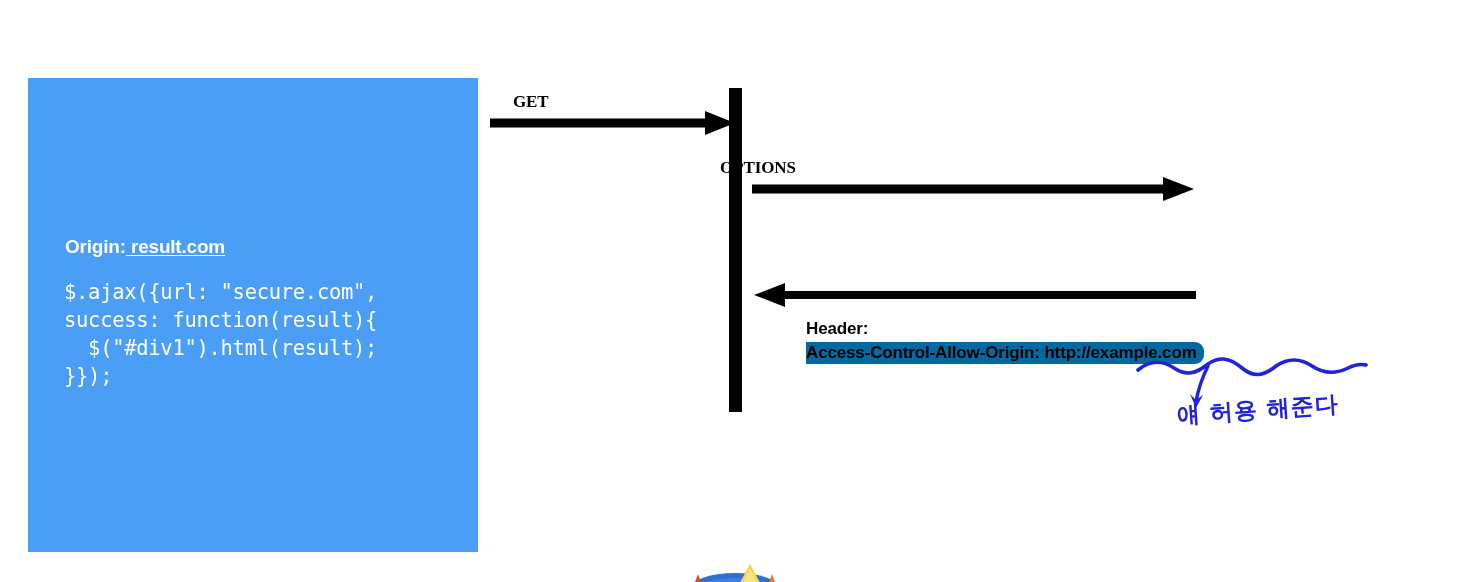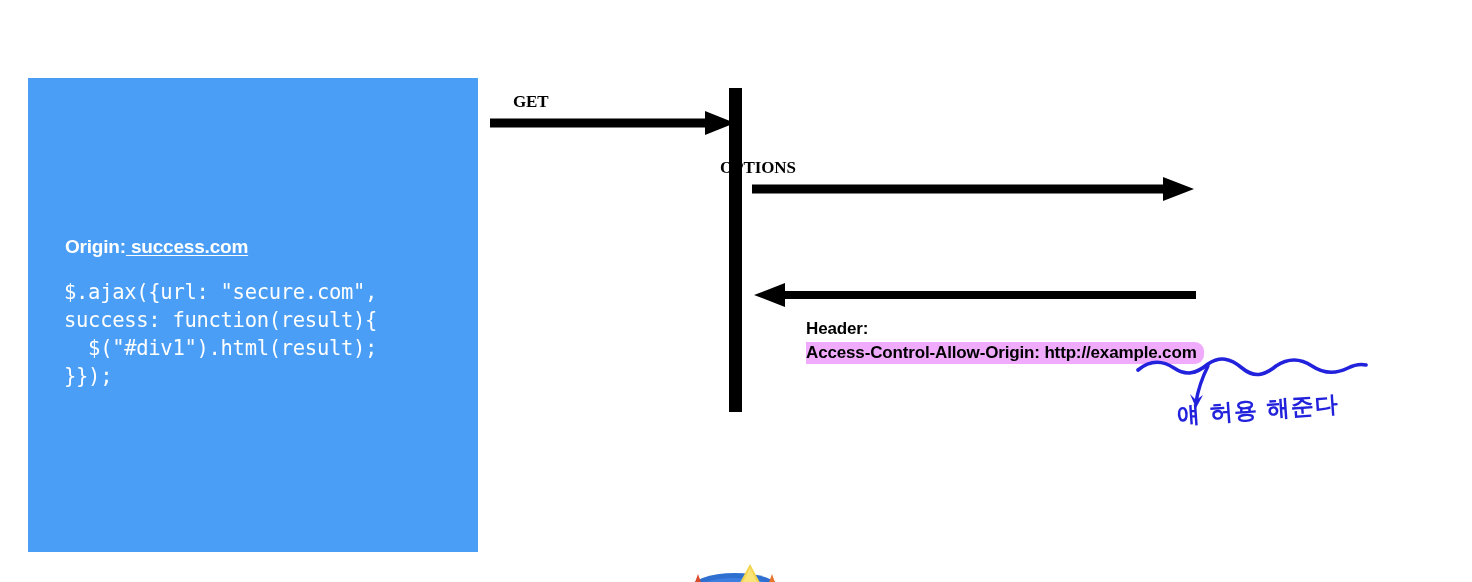--- a/index.html
+++ b/index.html
@@ -95,21 +95,21 @@
     font-weight: bold;
     color: #000000;
     line-height: 1.28;
     white-space: nowrap;
     letter-spacing: -0.15px;
   }
   #header-title { display: block; }
   #header-value {
     display: inline-block;
     margin-top: 2px;
-    background: #f0abfc;
+    background: #0369a1;
     border-radius: 0 9px 9px 0;
     padding: 0 7px 0 0;
   }
 
   
   #annotation-squiggle {
     position: absolute;
     left: 1130px;
     top: 352px;
     width: 250px;
@@ -139,21 +139,21 @@
     height: 24px;
     overflow: hidden;
   }
 </style>
 </head>
 <body>
 
 <div id="client-box">
 
   <div id="origin-line">
-    <span>Origin:</span><span class="origin-host"> success.com</span>
+    <span>Origin:</span><span class="origin-host"> result.com</span>
   </div>
 
   <div id="client-code">$.ajax({url: "secure.com",
 success: function(result){
   $("#div1").html(result);
 }});</div>
 </div>
 
 <div id="browser-bar"></div>
 

